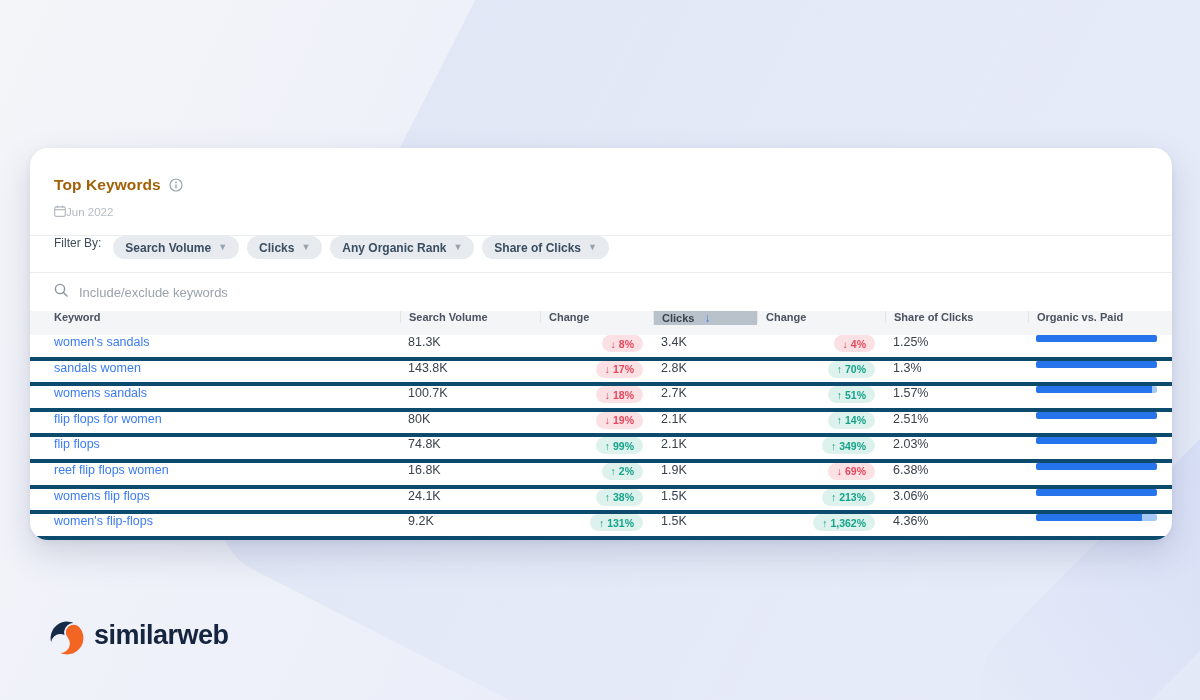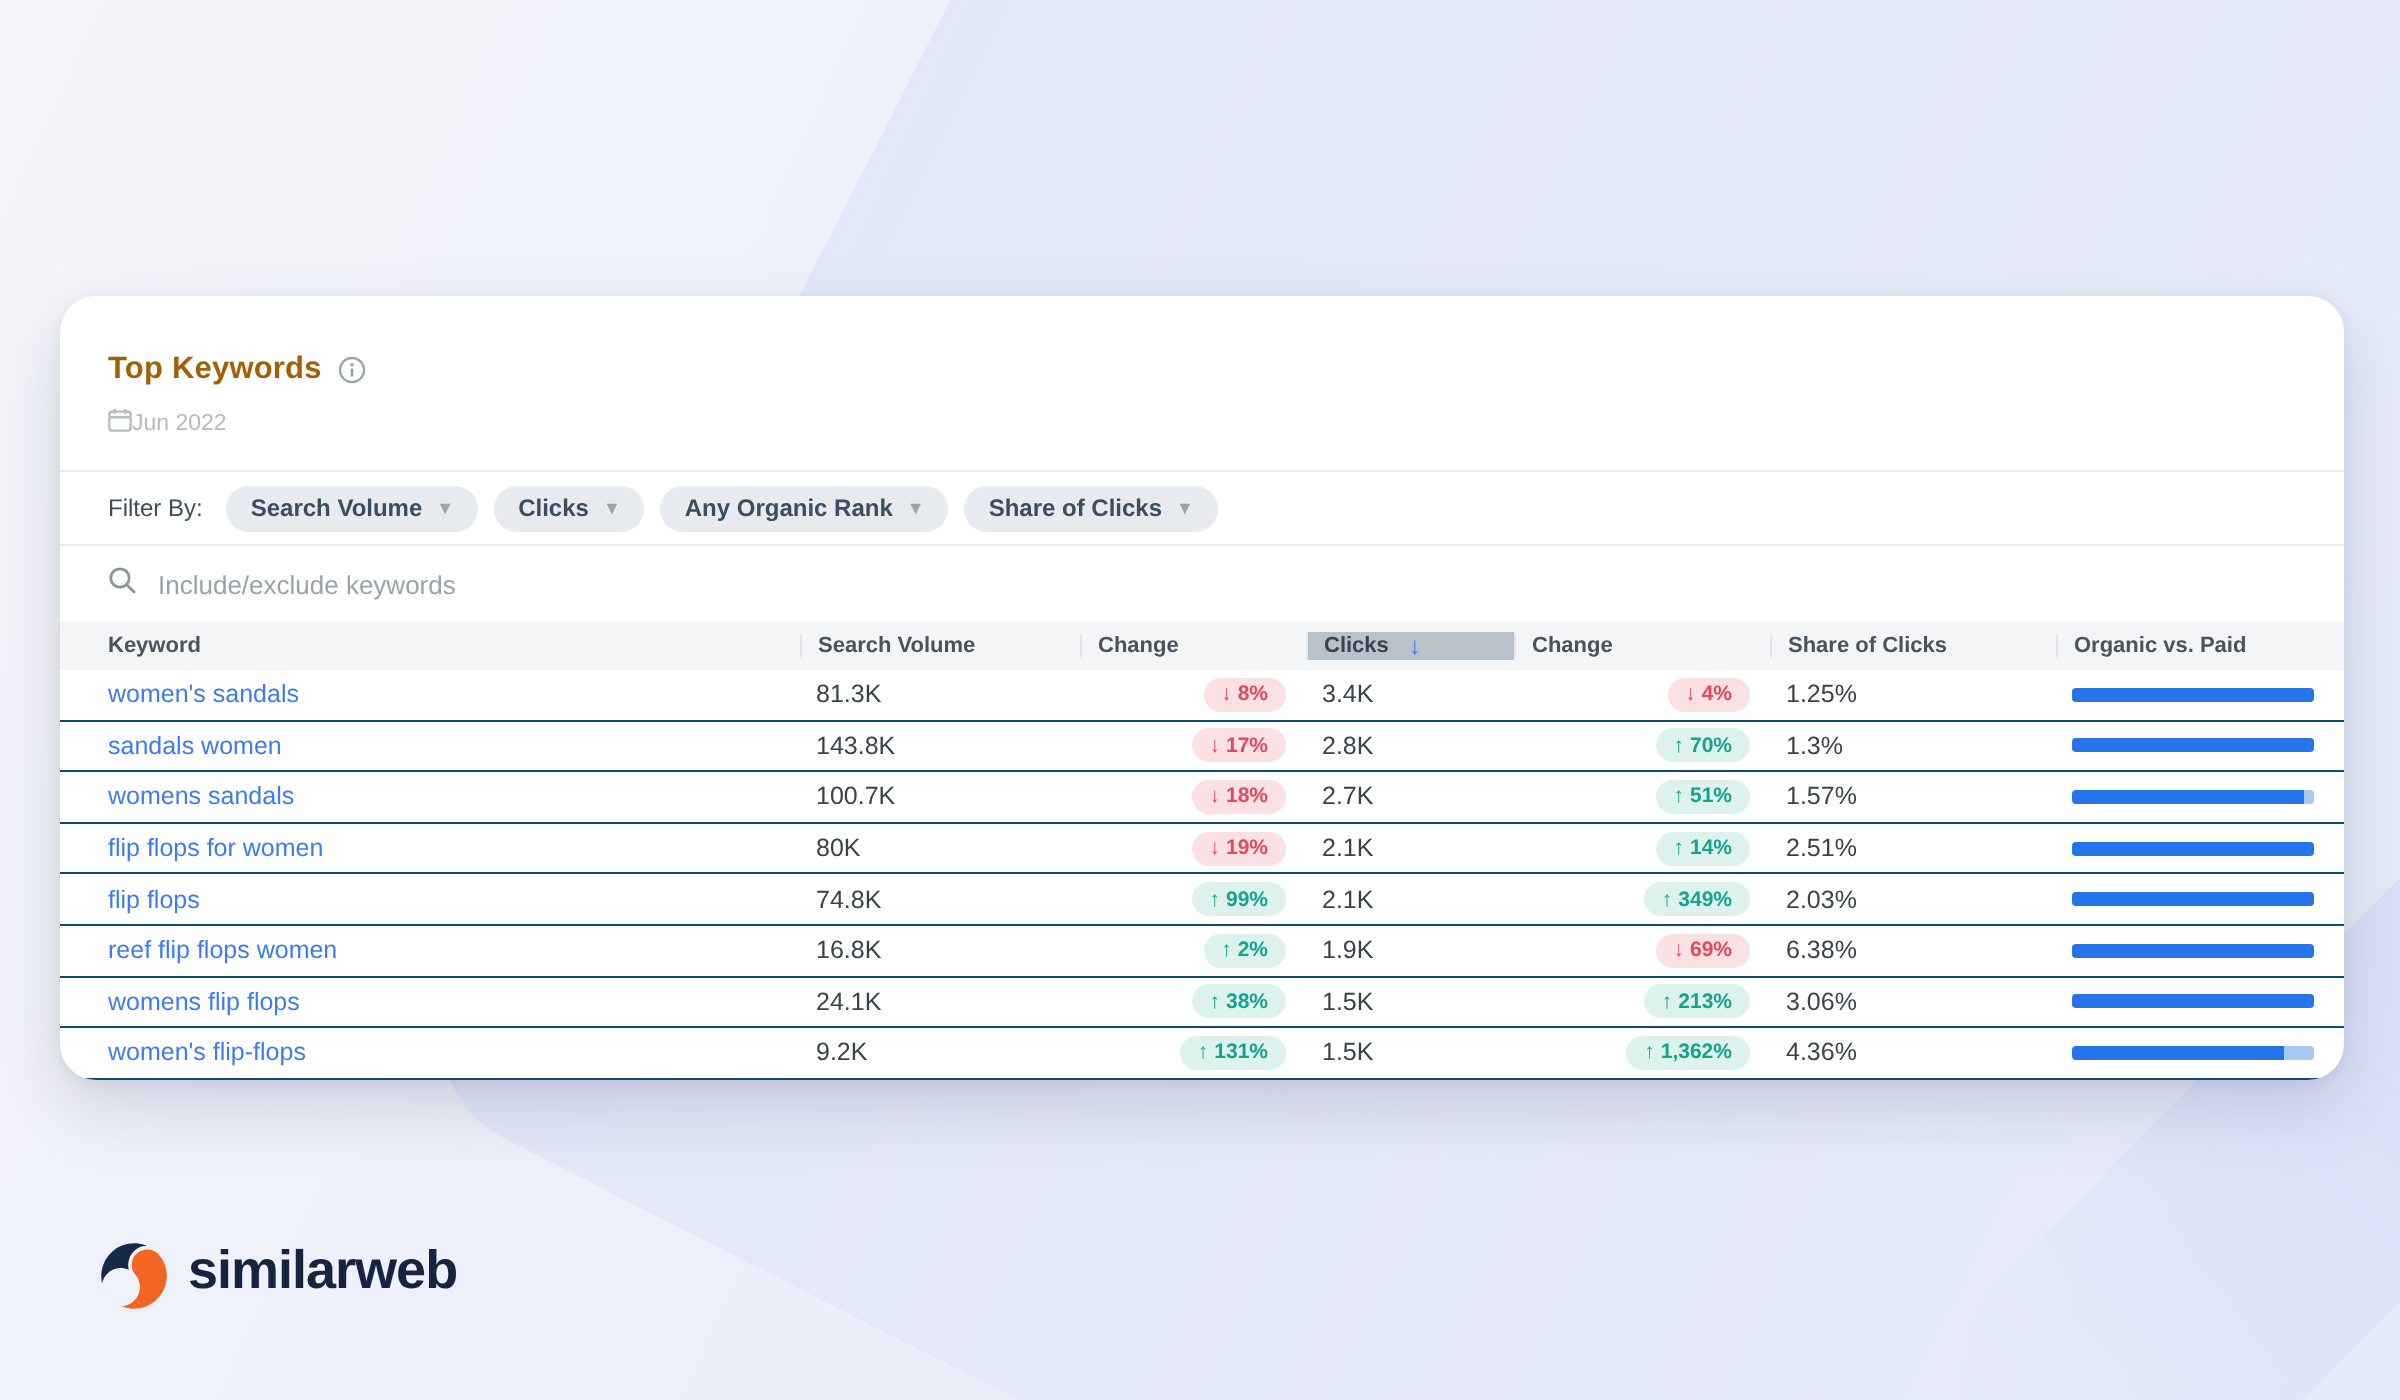--- a/index.html
+++ b/index.html
@@ -30,56 +30,56 @@
   
   .card-head { padding:28px 24px 14px 24px; }
   .title-row { display:flex; align-items:center; gap:8px; }
   .card-title { font-size:15.5px; font-weight:bold; color:#a16207; letter-spacing:0.1px; }
   .info-icon { display:inline-flex; }
   .date-row { display:flex; align-items:center; gap:0; margin-top:9px; }
   .date-text { font-size:11.5px; color:#b4bbc2; }
   .divider { height:1px; background:#eaedf0; }
 
   
-  .filter-row { display:flex; align-items:center; gap:8px; padding:0 24px; height:36px; }
+  .filter-row { display:flex; align-items:flex-start; gap:8px; padding:0 24px; height:36px; }
   .filter-label { font-size:12px; color:#3f4c5a; margin-right:4px; }
   .pill {
     display:inline-flex; align-items:center; gap:7px; height:23px;
     background:#e7eaee; border-radius:12px; padding:0 12px;
     font-size:12px; font-weight:bold; color:#3a4d61; cursor:pointer;
   }
   .pill .caret { color:#98a3ae; font-size:9px; line-height:1; }
 
   
   .search-row { display:flex; align-items:center; gap:11px; padding:0 24px; height:38px; }
   .search-row input {
     border:none; outline:none; font-size:13px; color:#45505c; width:500px;
     font-family:"Liberation Sans", sans-serif; background:transparent;
   }
   .search-row input::placeholder { color:#9aa3ac; }
 
   
-  .thead { display:flex; background:#f4f5f7; height:24px; align-items:center; }
+  .thead { display:flex; background:#f4f5f7; height:24px; align-items:flex-start; }
   .th {
     font-size:11px; font-weight:bold; color:#49525e; display:flex; align-items:center;
     border-left:1px solid #e3e6e9; padding-left:8px;
   }
   .th.first { border-left:none; padding-left:24px; }
   .th.sorted { background:#b9c2cb; color:#39434e; }
   .sort-arrow { color:#3a7af0; font-weight:bold; margin-left:10px; font-size:12px; }
 
   .c0 { width:370px; }
   .c1 { width:140px; }
   .c2 { width:113px; }
   .c3 { width:104px; }
   .c4 { width:128px; }
   .c5 { width:143px; }
   .c6 { width:144px; }
 
-  .tr { display:flex; align-items:center; height:25.6px; border-bottom:1px solid #0c4a6e; }
+  .tr { display:flex; height:25.6px; border-bottom:4px solid #0c4a6e; }
   .td { font-size:12.5px; color:#3a424c; padding-left:8px; }
   .td.kw { padding-left:24px; }
   .td.kw a { color:#3b7cf2; text-decoration:none; font-size:12.5px; cursor:pointer; }
   .td.chg { display:flex; justify-content:flex-end; padding-right:10px; }
 
   .badge {
     display:inline-flex; align-items:center; gap:3px; height:17px; padding:0 9px;
     border-radius:9px; font-size:10.5px; font-weight:bold; white-space:nowrap;
   }
   .badge.down { background:#fbe0e4; color:#e5485c; }

